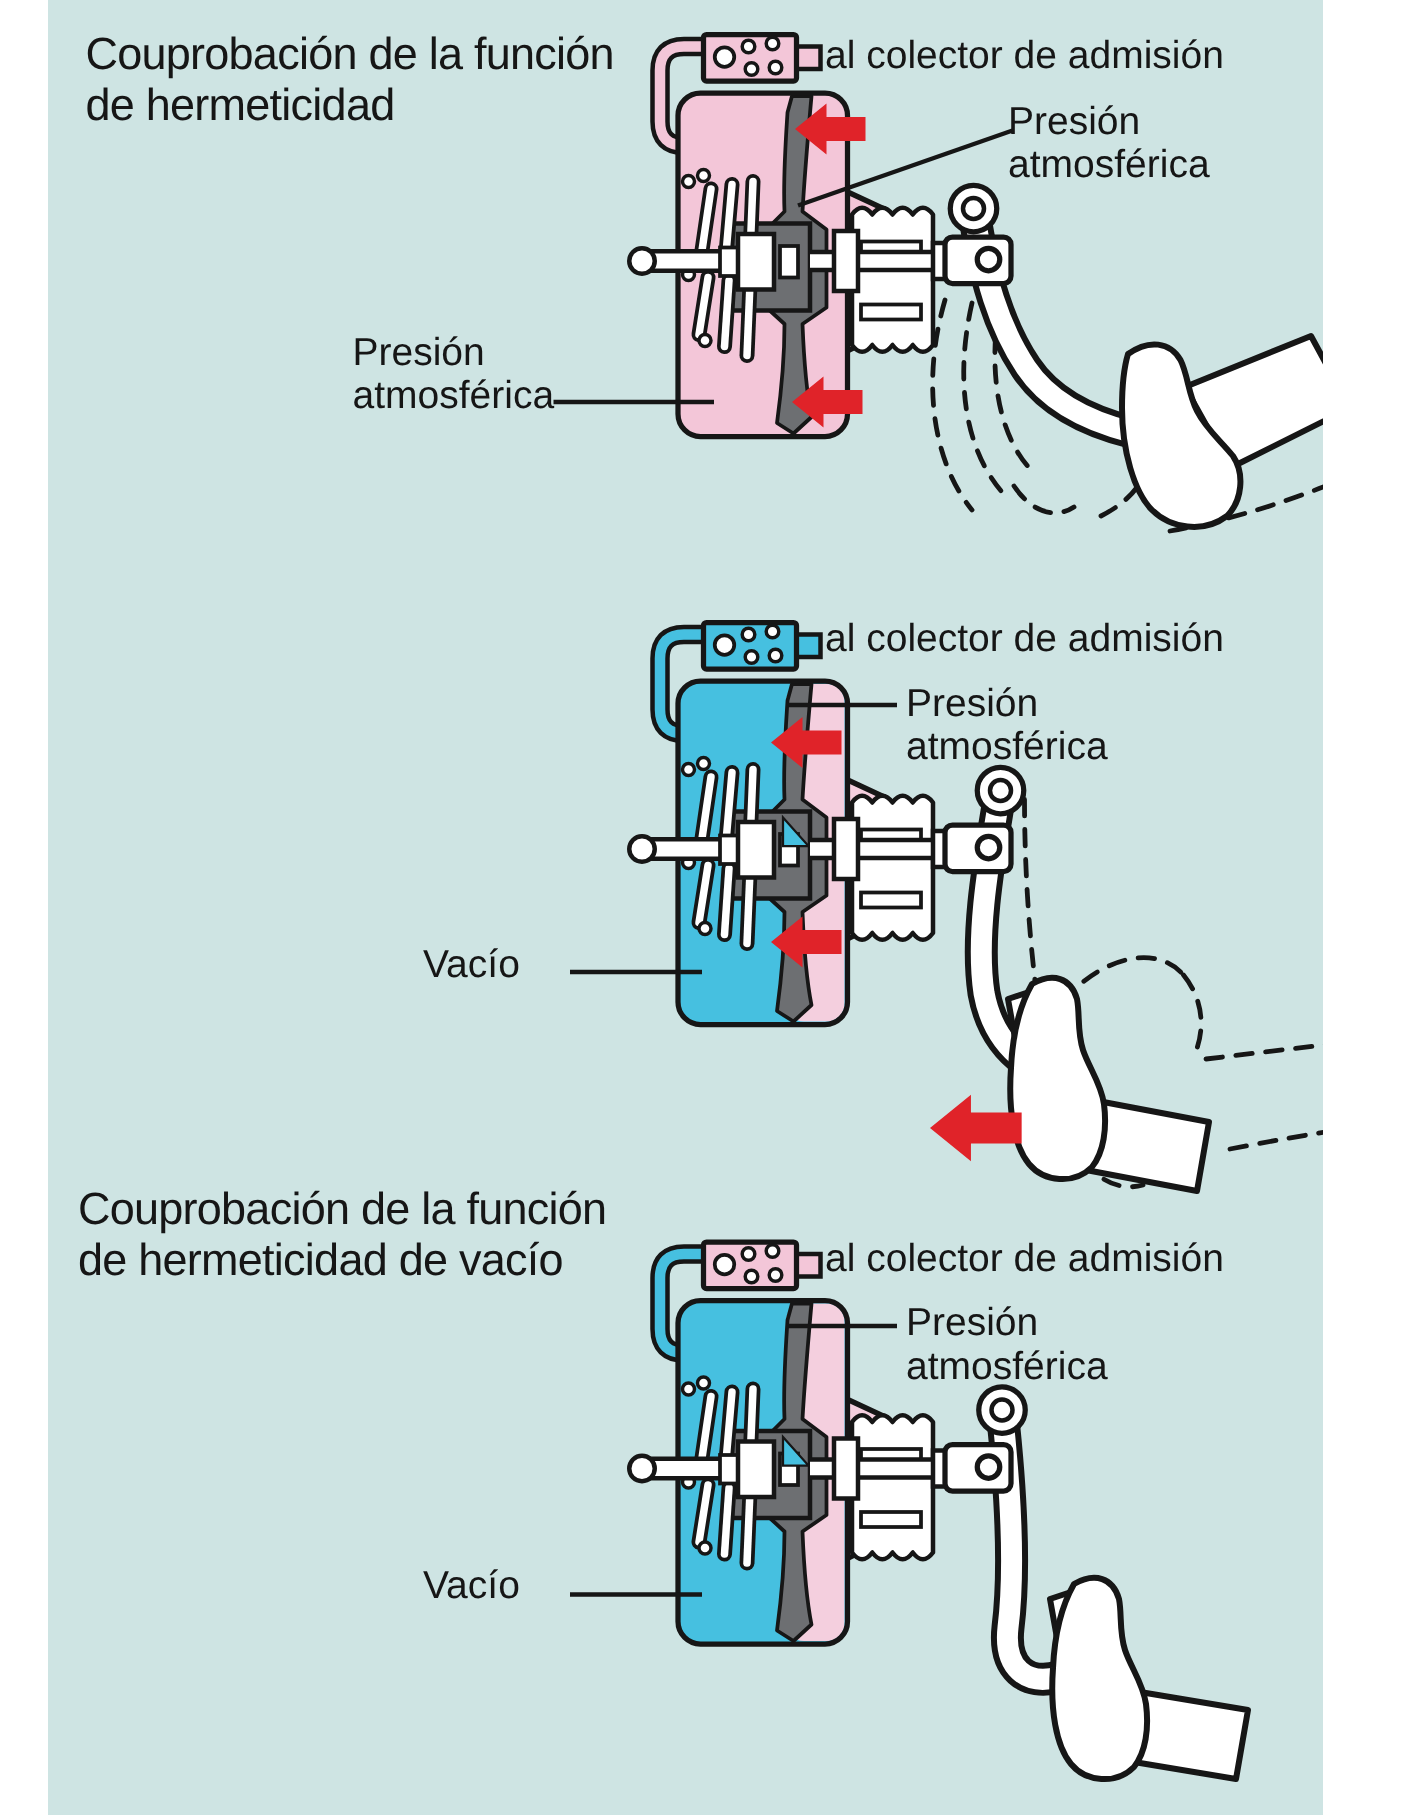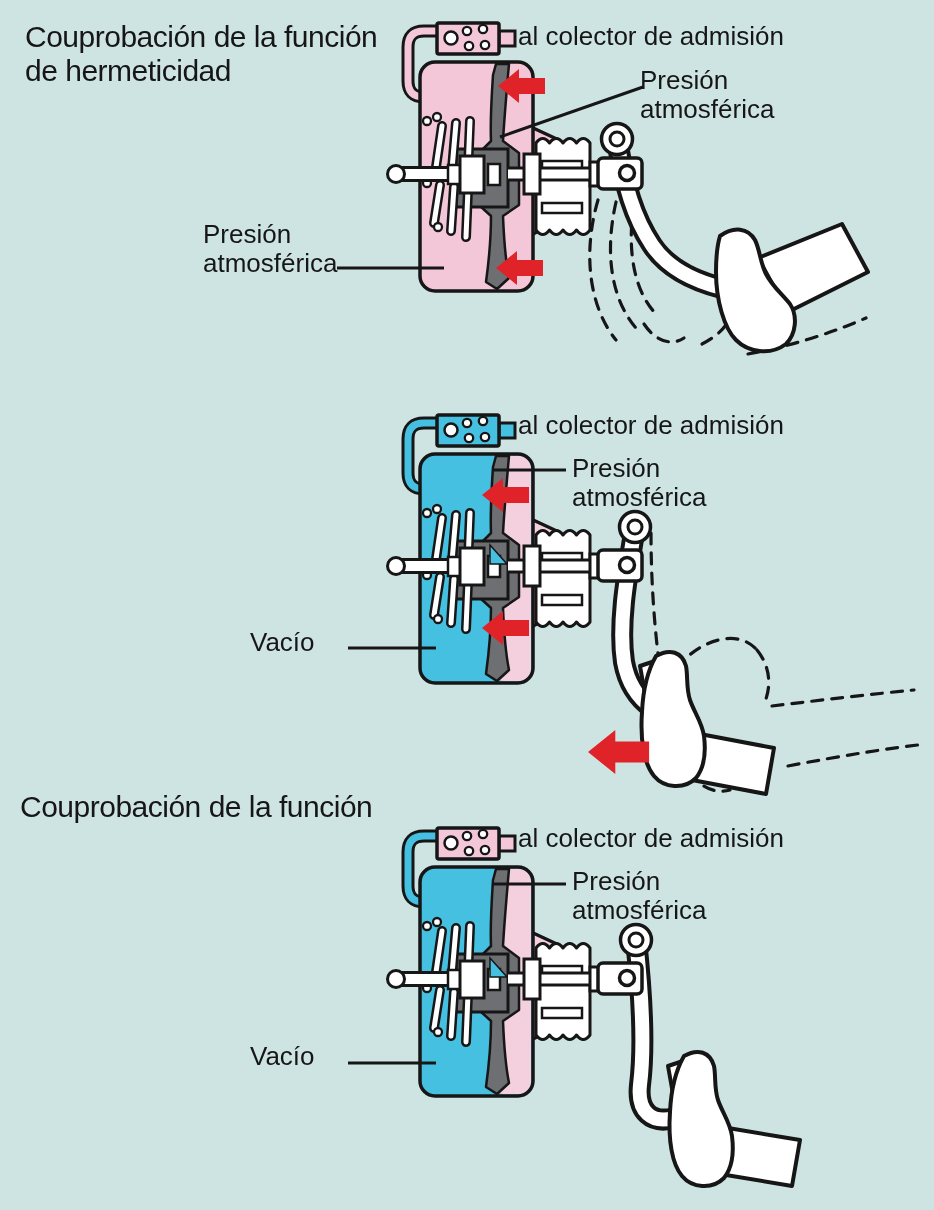--- a/index.html
+++ b/index.html
@@ -1,17 +1,17 @@
 <!DOCTYPE html>
 <html style="--bg: #cee4e3; --ink: #161616;"><head>
 <meta charset="utf-8">
 <style>
   html,body{margin:0;padding:0;}
   body{font-family:"Liberation Sans", sans-serif;}
-  .canvas{position:relative;width:934px;height:1210px;background:var(--bg,#cee4e3);overflow:hidden;}
+  .canvas{position:relative;width:850px;height:1210px;background:var(--bg,#cee4e3);overflow:hidden;margin-left:32px;}
   .canvas svg{position:absolute;left:0;top:0;z-index:0;}
   .lbl{position:absolute;z-index:2;color:var(--ink,#161616);white-space:nowrap;}
   .title{font-size:30px;line-height:34px;letter-spacing:-0.5px;}
   .small{font-size:26px;line-height:29px;}
   .t1{left:25px;top:20px;}
   .m1{left:518px;top:22px;}
   .pr1{left:640px;top:66px;}
   .pl1{left:203px;top:220px;}
   .t2{left:12px;top:372px;}
   .m2{left:518px;top:411px;}
@@ -311,20 +311,21 @@
 
   <div class="lbl small m2">al colector de admisión</div>
   <div class="lbl small pr2">
     <div>Presión</div>
     <div>atmosférica</div>
   </div>
   <div class="lbl small v2">Vacío</div>
 
   <div class="lbl title t3">
     <div>Couprobación de la función</div>
+    <div>de hermeticidad de vacío</div>
   </div>
   <div class="lbl small m3">al colector de admisión</div>
   <div class="lbl small pr3">
     <div>Presión</div>
     <div>atmosférica</div>
   </div>
   <div class="lbl small v3">Vacío</div>
 </div>
 
 </body></html>

